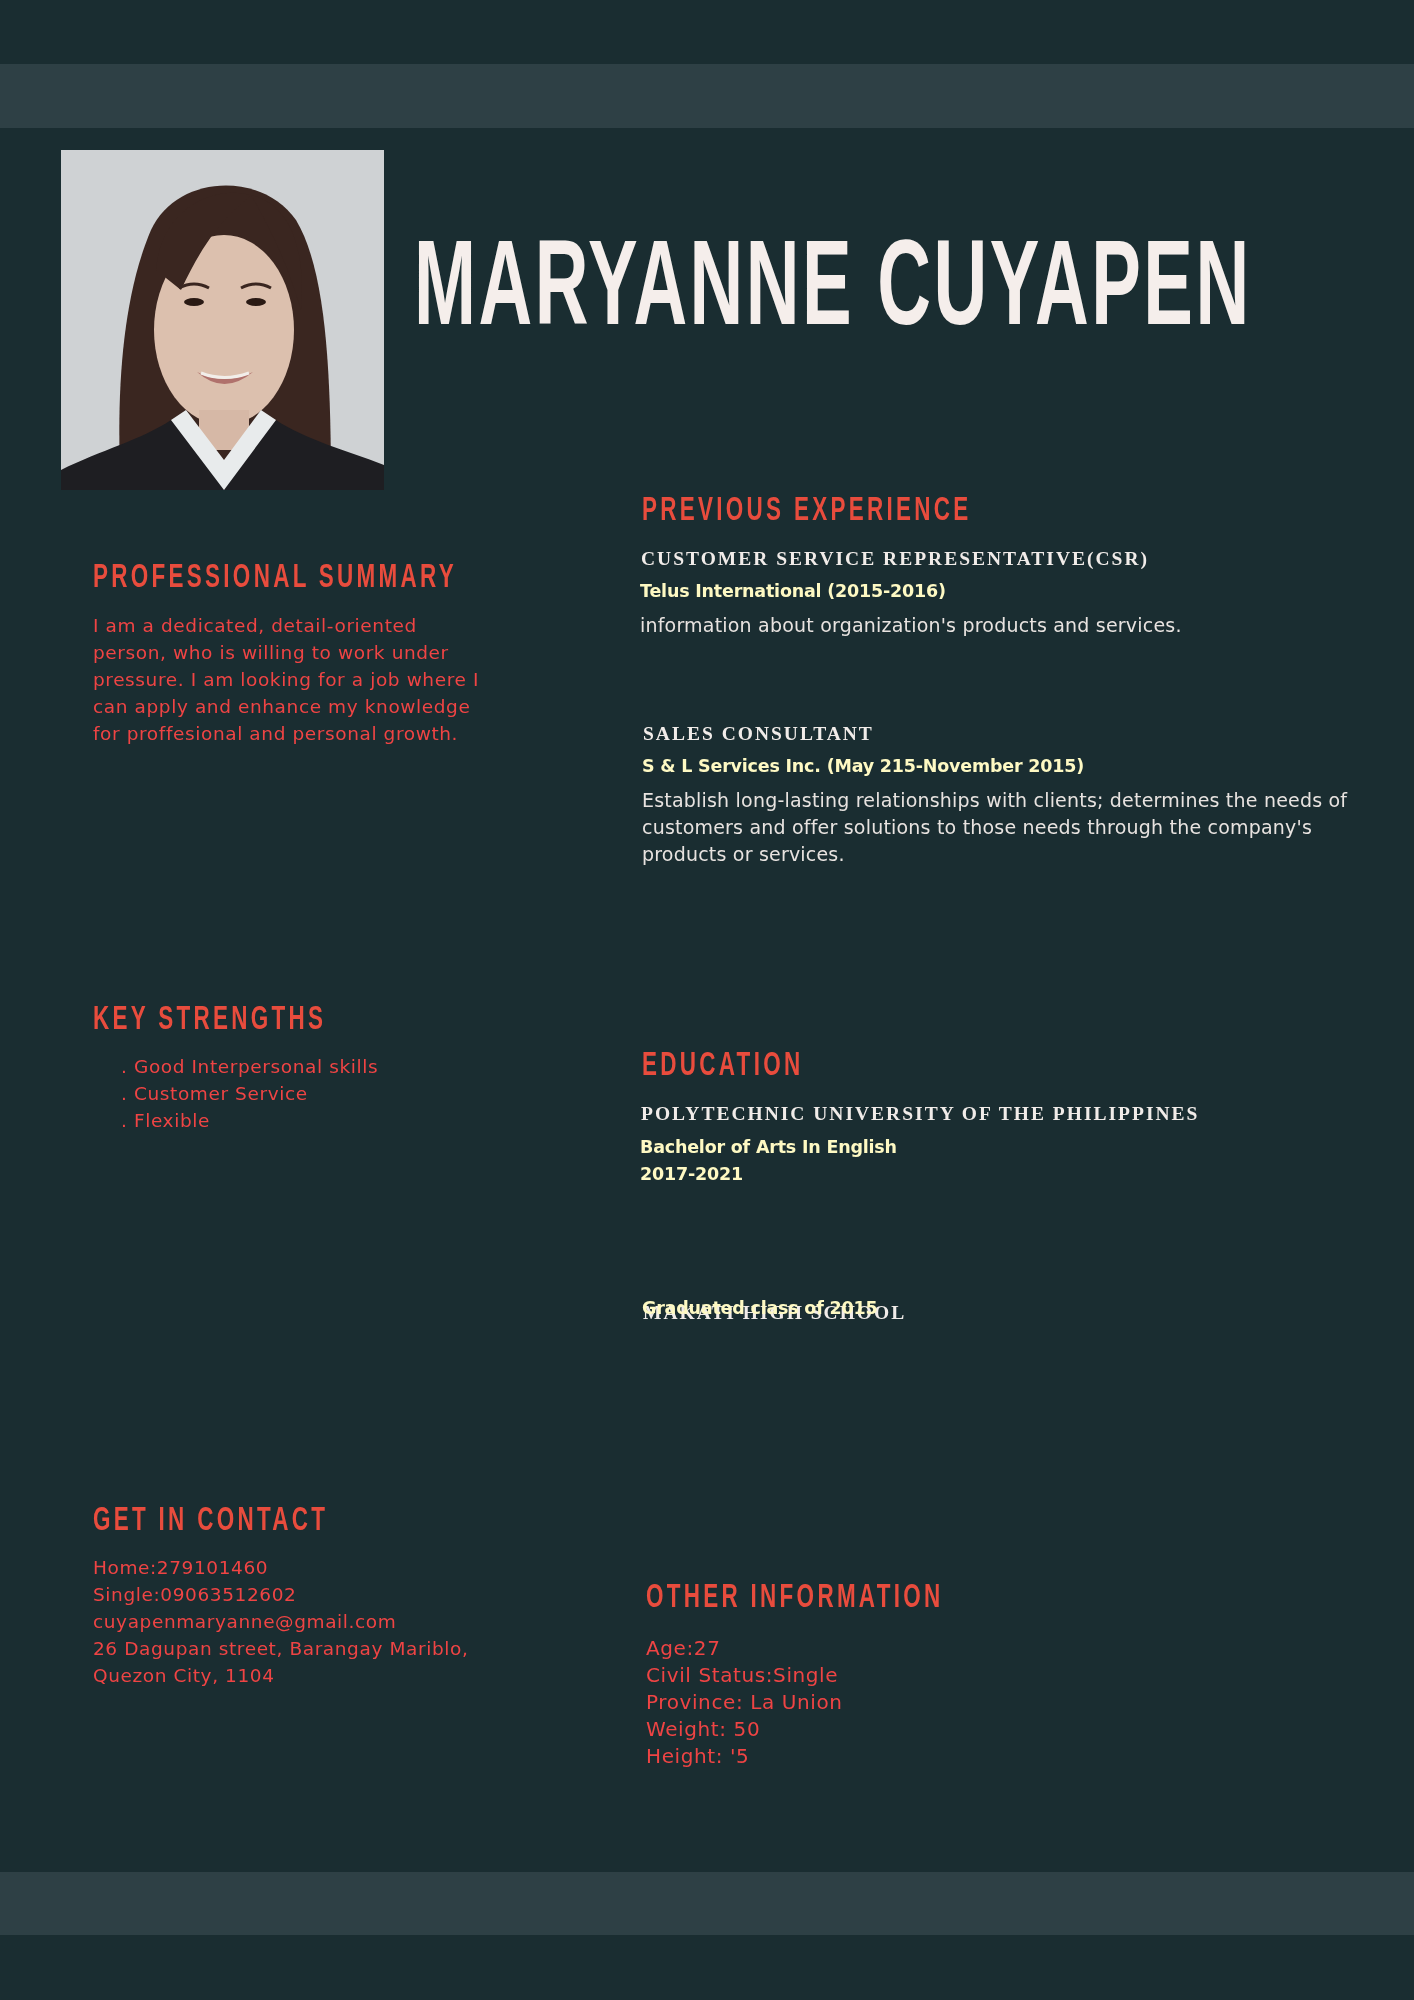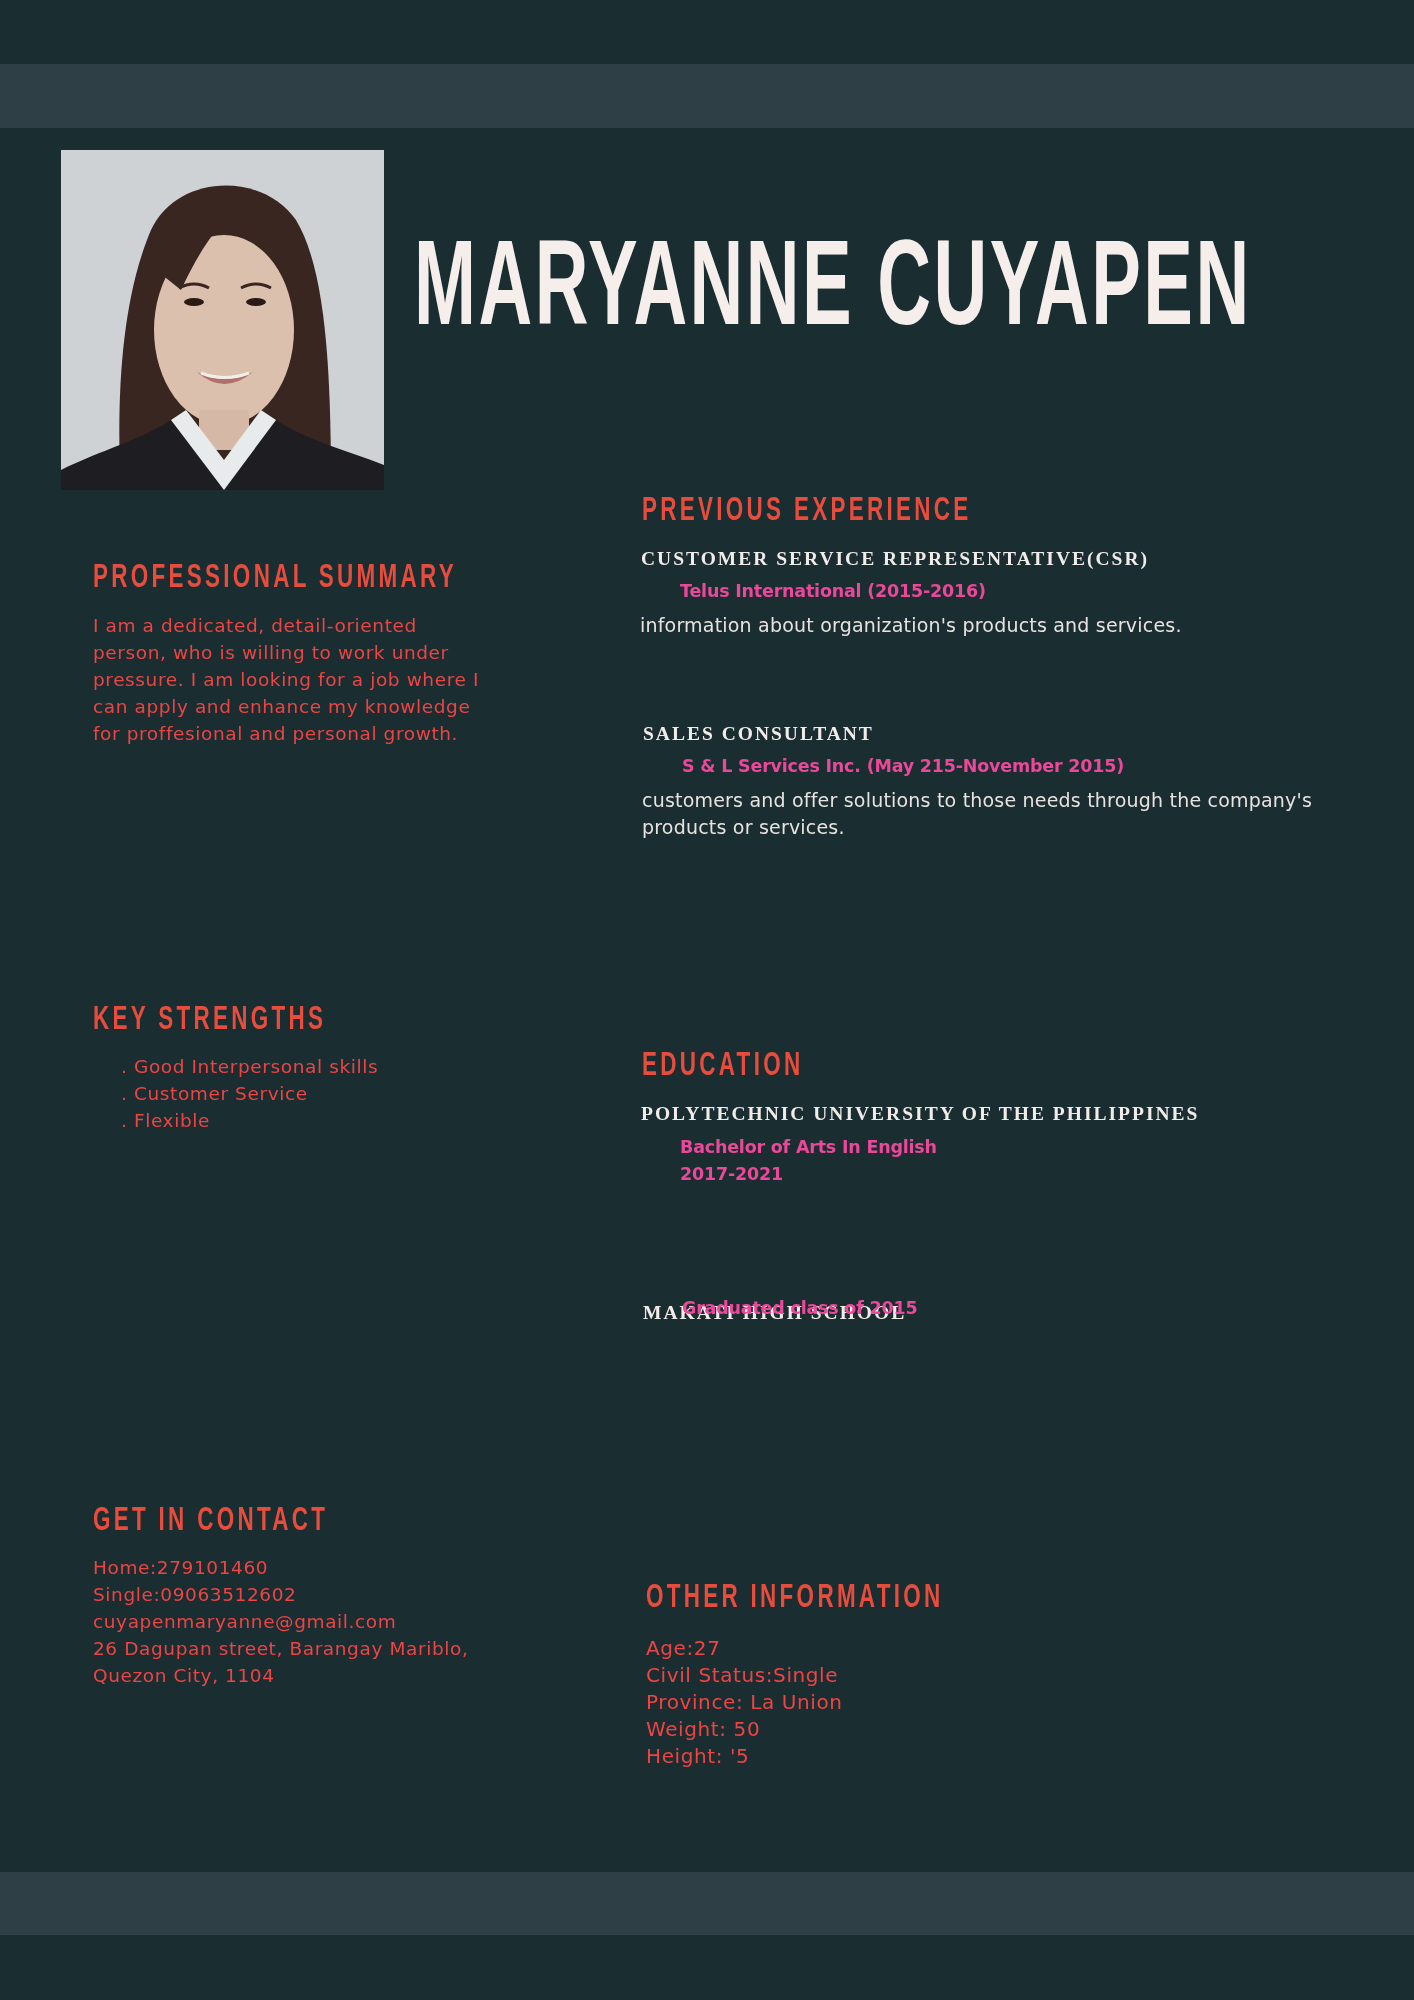--- a/index.html
+++ b/index.html
@@ -42,22 +42,22 @@
 
   .job-title {
     position: absolute;
     font-family: Liberation Serif, serif; font-weight: bold;
     font-size: 19.5px; line-height: 24px; color: #f1ece9;
     letter-spacing: 2px; white-space: nowrap;
   }
   .org {
     position: absolute;
     font-family: "DejaVu Sans", sans-serif; font-weight: bold;
-    font-size: 17.5px; line-height: 27px; color: #ec4899;
-    white-space: nowrap; letter-spacing: -0.2px; margin-left: 40px;
+    font-size: 17.5px; line-height: 27px; color: #fef9c3;
+    white-space: nowrap; letter-spacing: -0.2px;
   }
   .desc {
     position: absolute;
     font-family: "DejaVu Sans", sans-serif;
     font-size: 19px; line-height: 27px; color: #e8e3e0;
     letter-spacing: 0.2px;
   }
   .desc .line { display: block; white-space: nowrap; }
 </style>
 </head>
@@ -122,20 +122,21 @@
 
 <div class="job-title" style="left:641px; top:547px;">CUSTOMER SERVICE REPRESENTATIVE(CSR)</div>
 <div class="org" style="left:640px; top:578px;">Telus International  (2015-2016)</div>
 <div class="desc" style="left:640px; top:612px;">
   <span class="line">information about organization's products and services.</span>
 </div>
 
 <div class="job-title" style="left:643px; top:722px;">SALES CONSULTANT</div>
 <div class="org" style="left:642px; top:753px;">S &amp; L Services Inc. (May 215-November 2015)</div>
 <div class="desc" style="left:642px; top:787px;">
+  <span class="line">Establish long-lasting relationships with clients; determines the needs of</span>
   <span class="line">customers and offer solutions to those needs  through the company's</span>
   <span class="line">products or services.</span>
 </div>
 
 <div class="sec-title" style="left:642px; top:1046px;">EDUCATION</div>
 
 <div class="job-title" style="left:641px; top:1102px;">POLYTECHNIC UNIVERSITY OF THE PHILIPPINES</div>
 <div class="org" style="left:640px; top:1134px;">Bachelor of Arts In English</div>
 <div class="org" style="left:640px; top:1161px;">2017-2021</div>
 

